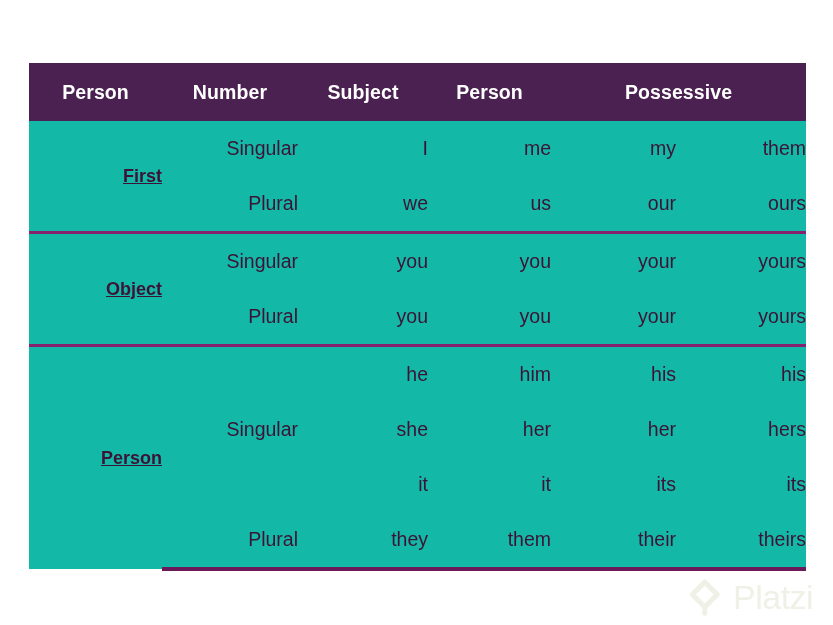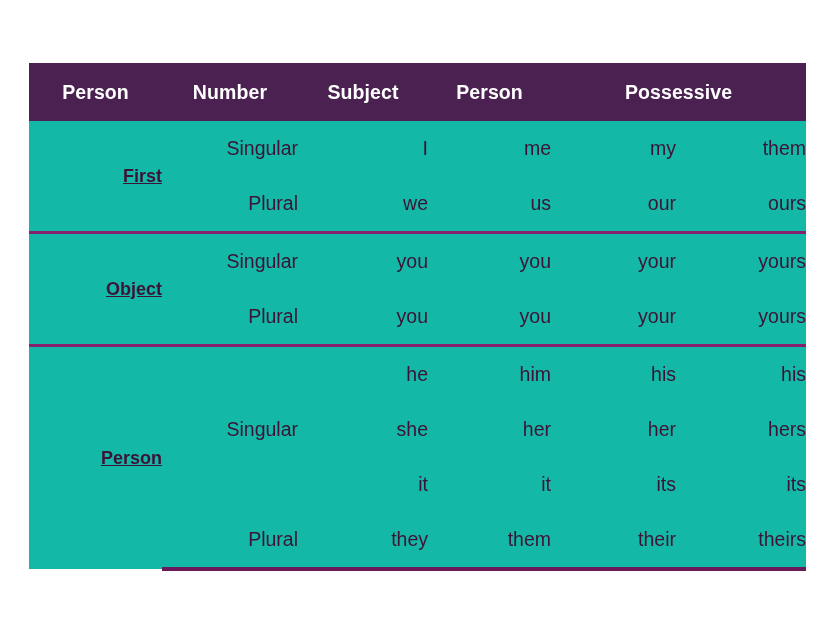--- a/index.html
+++ b/index.html
@@ -201,14 +201,23 @@
         <td class="number-cell">Plural</td>
         <td>they</td>
         <td>them</td>
         <td>their</td>
         <td>theirs</td>
       </tr>
 
     </tbody>
   </table>
 
+  <div class="watermark">
+    <svg class="wm-mark" viewBox="0 0 64 64" aria-hidden="true">
+      <g fill="none" stroke="#eff0e6" stroke-width="8" stroke-linejoin="round" stroke-linecap="round">
+        <path d="M30 8 L10 28 L30 48 L50 28 Z"></path>
+        <path d="M30 48 L30 58"></path>
+      </g>
+    </svg>
+    <span class="wm-text">Platzi</span>
+  </div>
 
 </div>
 
 </body></html>

